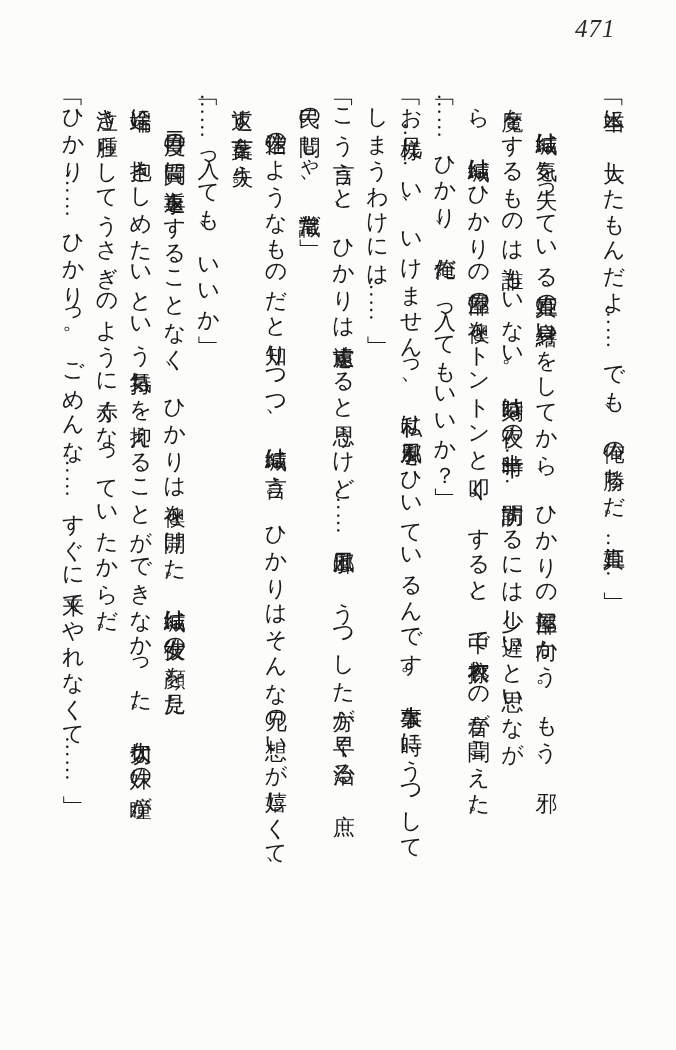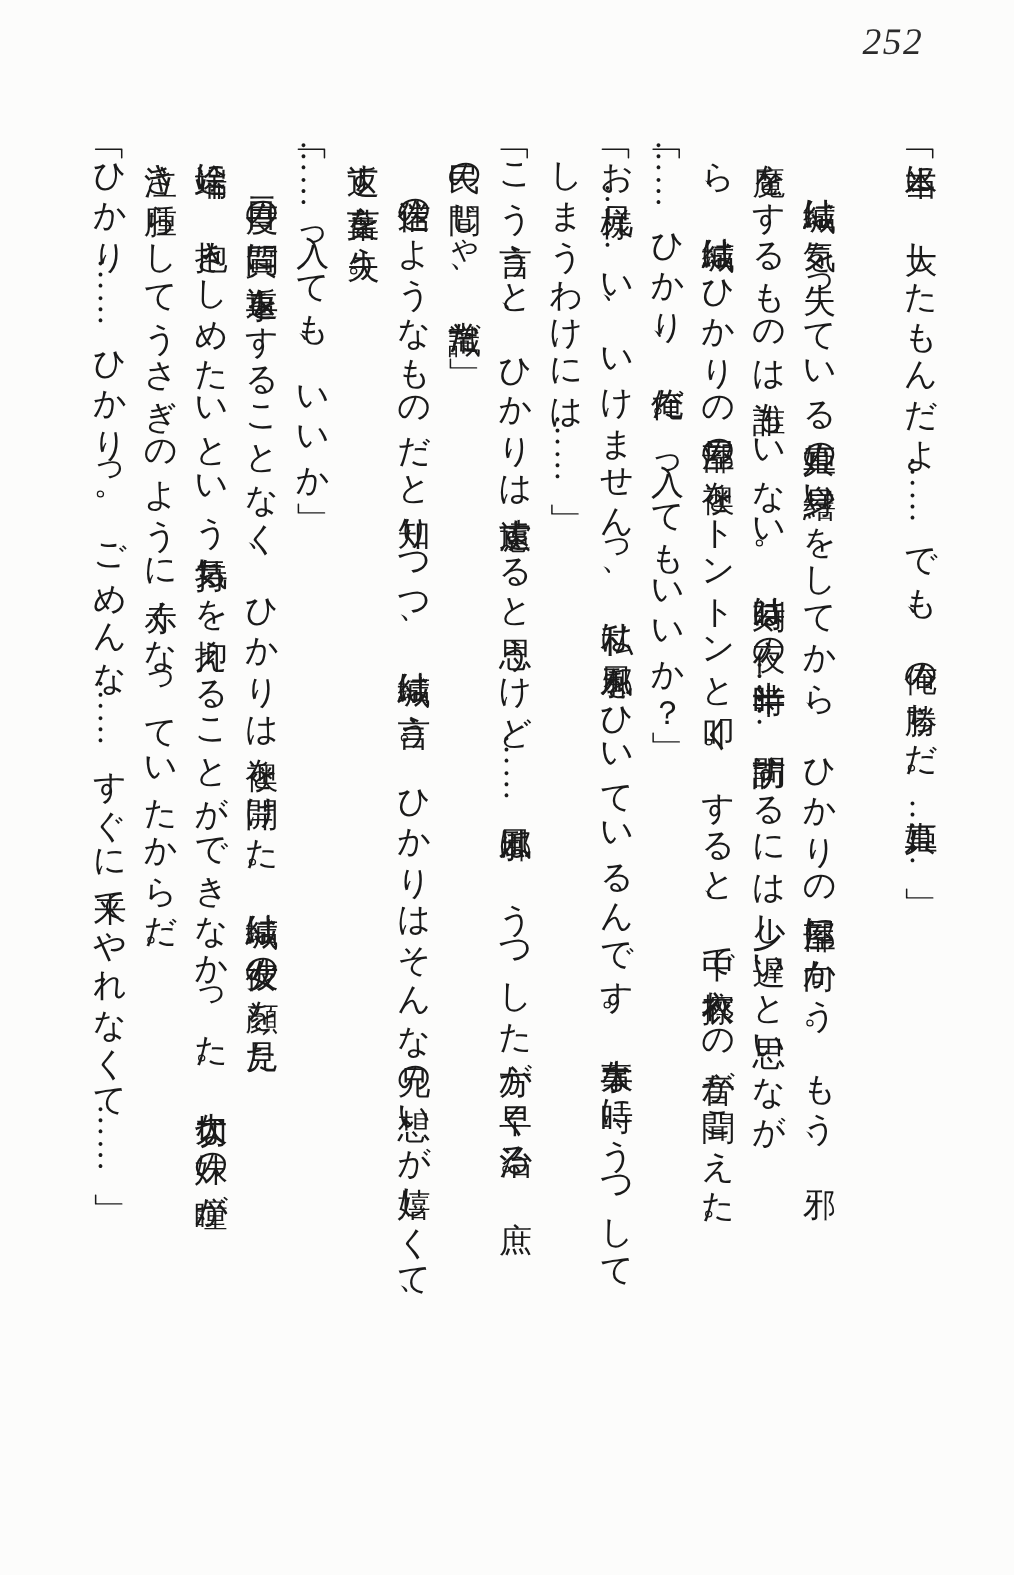--- a/index.html
+++ b/index.html
@@ -42,21 +42,21 @@
     width: 33.8px;       
     line-height: 33.8px;
     white-space: nowrap;
   }
 </style>
 </head>
 <body>
 
 <div>
 
-  <div class="page-number">252</div>
+  <div class="page-number">471</div>
 
   <div class="body-text">
     <p class="text-line">「本当に、大したもんだよ……でも、俺の勝ちだ。真姫……」</p>
     <p class="text-line"></p>
     <p class="text-line">　結城は気を失っている真姫の身繕いをしてから、ひかりの部屋に向かう。もう、邪</p>
     <p class="text-line">魔をするものは誰もいない。時刻は夜の十時半……訪問するには少し遅いと思いなが</p>
     <p class="text-line">ら、結城はひかりの部屋の襖をトントンと叩く。すると、中で衣擦れの音が聞こえた。</p>
     <p class="text-line">「……ひかり、俺だ。入ってもいいか？」</p>
     <p class="text-line">「お兄様……い、いけませんっ、私は風邪をひいているんです。大事な時にうつして</p>
     <p class="text-line">しまうわけには……」</p>

